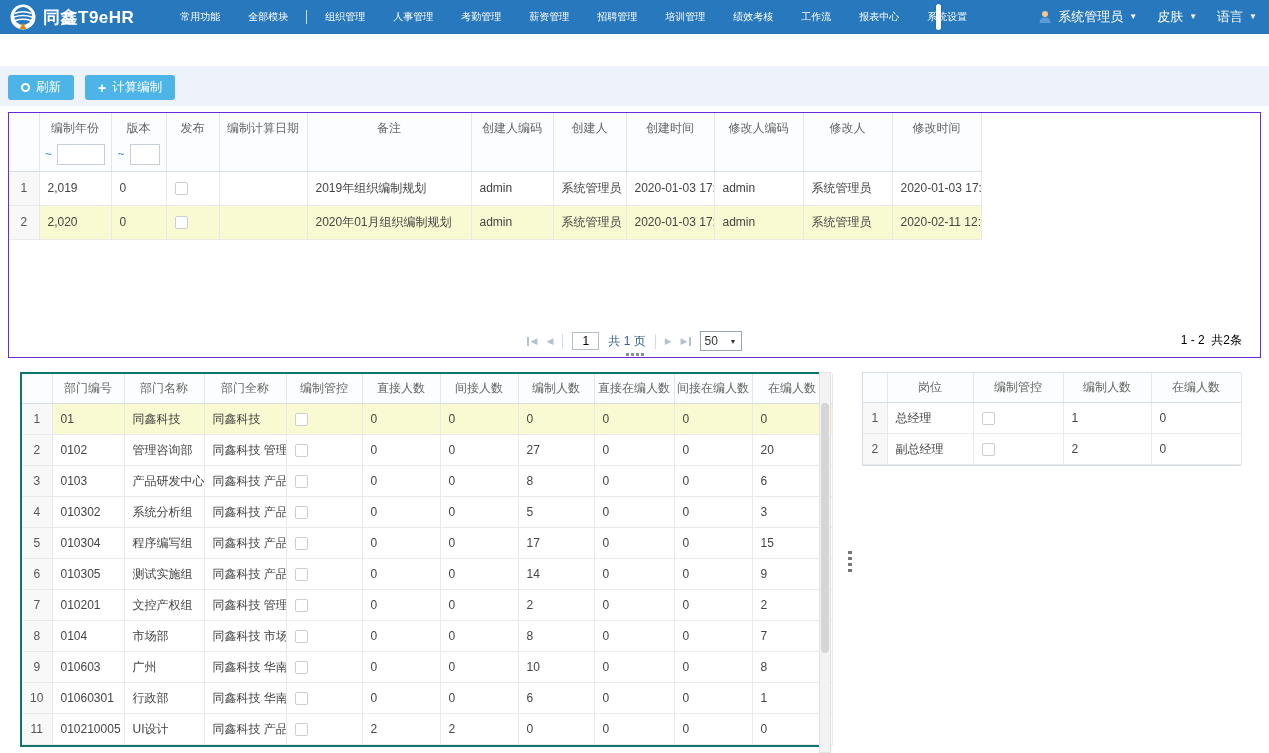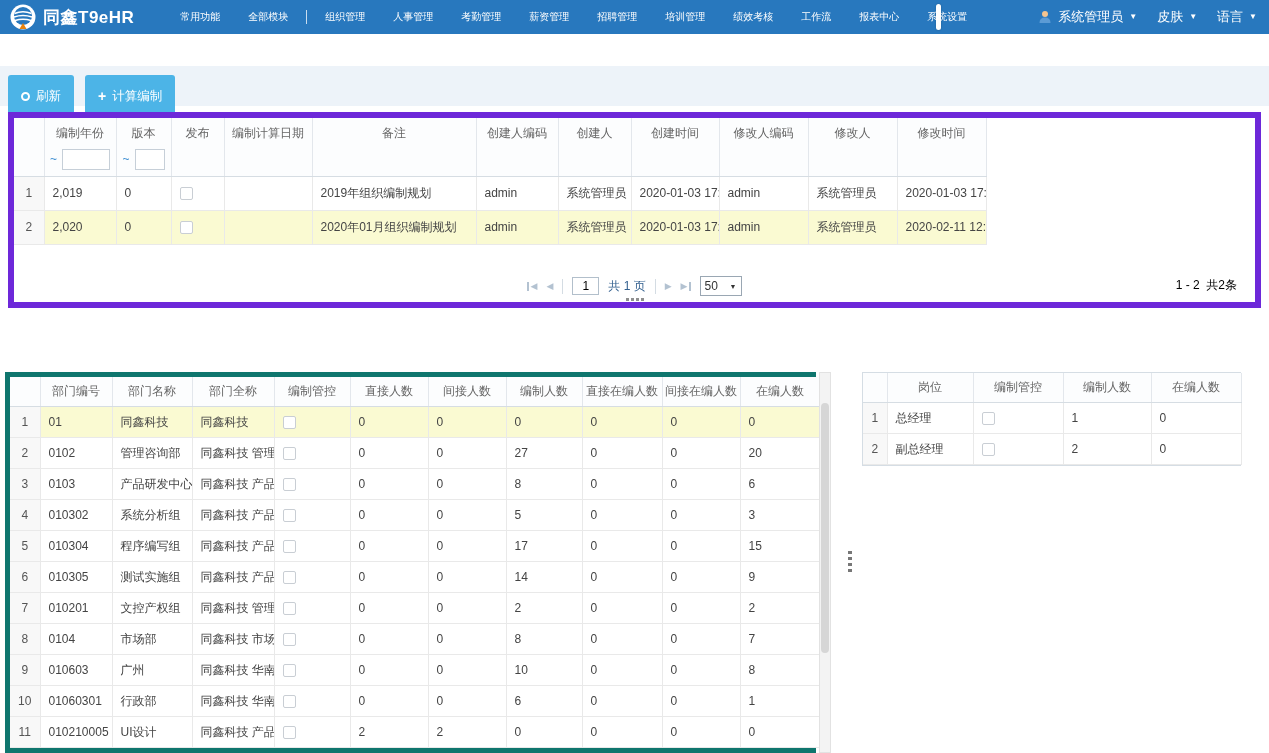--- a/index.html
+++ b/index.html
@@ -20,59 +20,59 @@
   .caret { font-size:8px; line-height:1; }
   
   .tabstrip { position:absolute; left:0; top:34px; width:100%; height:32px; background:linear-gradient(#f9fbfd,#e1ebf3); border-bottom:1px solid #cdd9e4; }
   .tab { position:absolute; top:5px; height:27px; background:#fff; border:1px solid #b9cbd9; border-bottom:none; border-radius:3px 3px 0 0; display:flex; align-items:center; justify-content:center; cursor:pointer; }
   .tab-home { left:8px; width:33px; }
   .tab-active { left:45px; width:76px; gap:7px; color:#2b72b8; }
   .tab-close { color:#2b72b8; font-size:11px; cursor:pointer; }
   .desktop-link { position:absolute; right:14px; top:7px; display:flex; align-items:center; gap:8px; color:#333; font-size:12.5px; cursor:pointer; }
   
   .toolbar { position:absolute; left:0; top:66px; width:100%; height:40px; background:#edf3f9; }
-  .btn { position:absolute; top:9px; height:42px; background:#4cb4e7; color:#fff; border:none; border-radius:3px; display:flex; align-items:center; gap:6px; padding:0 13px; font-size:12.5px; font-family:inherit; cursor:pointer; }
+  .btn { position:absolute; top:9px; height:25px; background:#4cb4e7; color:#fff; border:none; border-radius:3px; display:flex; align-items:center; gap:6px; padding:0 13px; font-size:12.5px; font-family:inherit; cursor:pointer; }
   .btn-refresh { left:8px; }
   .btn-calc { left:85px; }
   .ring { width:9px; height:9px; border:2px solid #fff; border-radius:50%; display:inline-block; }
   .plus { font-size:14px; font-weight:bold; line-height:1; }
   
   table { border-collapse:collapse; table-layout:fixed; background:#fff; }
   th { font-weight:normal; color:#666; background:#fcfdfe; border-right:1px solid #e3e7ec; border-bottom:1px solid #d6dde3; text-align:center; vertical-align:top; }
   td { border-right:1px solid #e9e9e9; border-bottom:1px solid #e9e9e9; padding:0 8px; white-space:nowrap; overflow:hidden; color:#444; }
   td.rownum { background:#f8f8f8; text-align:center; color:#555; padding:0 2px; }
   tr.sel td { background:#fafad2; }
   tr.sel td.rownum { background:#f8f8f8; }
   td.r { text-align:left; }
   .cb { display:inline-block; width:13px; height:13px; background:#fff; border:1px solid #c9ced4; border-radius:2px; vertical-align:middle; }
   .th-label { height:28px; line-height:30px; }
   .th-filter { height:26px; display:flex; align-items:center; justify-content:center; gap:5px; }
   .th-filter .tilde { color:#3f8fd2; font-size:12px; }
   .th-filter input { height:21px; border:1px solid #c6cfd8; font-family:inherit; font-size:12px; padding:0 3px; }
   
-  .grid1 { position:absolute; left:8px; top:112px; width:1253px; height:196px; border:6px solid #6d28d9; background:#fff; }
+  .grid1 { position:absolute; left:8px; top:112px; width:1253px; height:246px; border:1px solid #6d28d9; background:#fff; }
   .t1 { width:972px; }
   .t1 th { height:58px; }
   .t1 td { height:34px; }
   .t1 input.f-year { width:48px; }
   .t1 input.f-ver { width:30px; }
   
   .pager { position:absolute; left:0; bottom:4px; width:100%; height:24px; display:flex; align-items:center; justify-content:center; gap:9px; }
   .pg-arrow { color:#b3c2d1; font-size:9px; cursor:pointer; display:flex; align-items:center; gap:1px; }
   .pg-bar { display:inline-block; width:2px; height:9px; background:#b3c2d1; }
   .pg-sep { width:1px; height:15px; background:#d4dce3; }
   .pg-input { width:27px; height:18px; border:1px solid #b2bfcb; text-align:center; font-family:inherit; font-size:12px; }
   .pg-label { color:#33608f; }
   .pg-select { width:42px; height:20px; border:1px solid #9aa7b3; background:#fff; display:flex; align-items:center; justify-content:space-between; padding:0 4px; cursor:pointer; }
   .pg-select .caret { color:#333; font-size:7px; }
   .pg-range { position:absolute; right:18px; bottom:8px; color:#000000; }
   .hdots { position:absolute; left:50%; bottom:-1px; transform:translateX(-50%); display:flex; gap:2px; cursor:row-resize; padding:2px; }
   .hdots i { width:3px; height:3px; background:#8f8f8f; }
   
-  .grid2 { position:absolute; left:5px; top:372px; width:811px; border:5px solid #0f766e; background:#000000; }
+  .grid2 { position:absolute; left:20px; top:372px; width:811px; border:2px solid #0f766e; background:#000000; }
   .t2 { width:810px; }
   .t2 th { height:29px; line-height:29px; }
   .t2 td { height:31px; }
   .grid3 { position:absolute; left:862px; top:372px; width:379px; border:1px solid #d5dde4; background:#fff; }
   .t3 { width:378px; }
   .t3 th { height:29px; line-height:29px; }
   .t3 td { height:31px; }
   .vscroll { position:absolute; left:819px; top:372px; width:12px; height:381px; background:#f3f3f3; border:1px solid #e2e2e2; }
   .vthumb { position:absolute; left:1px; top:30px; width:8px; height:250px; background:#d6d6d6; border-radius:4px; }
   .vdots { position:absolute; left:845px; top:548px; display:flex; flex-direction:column; gap:3px; cursor:col-resize; padding:3px; }

